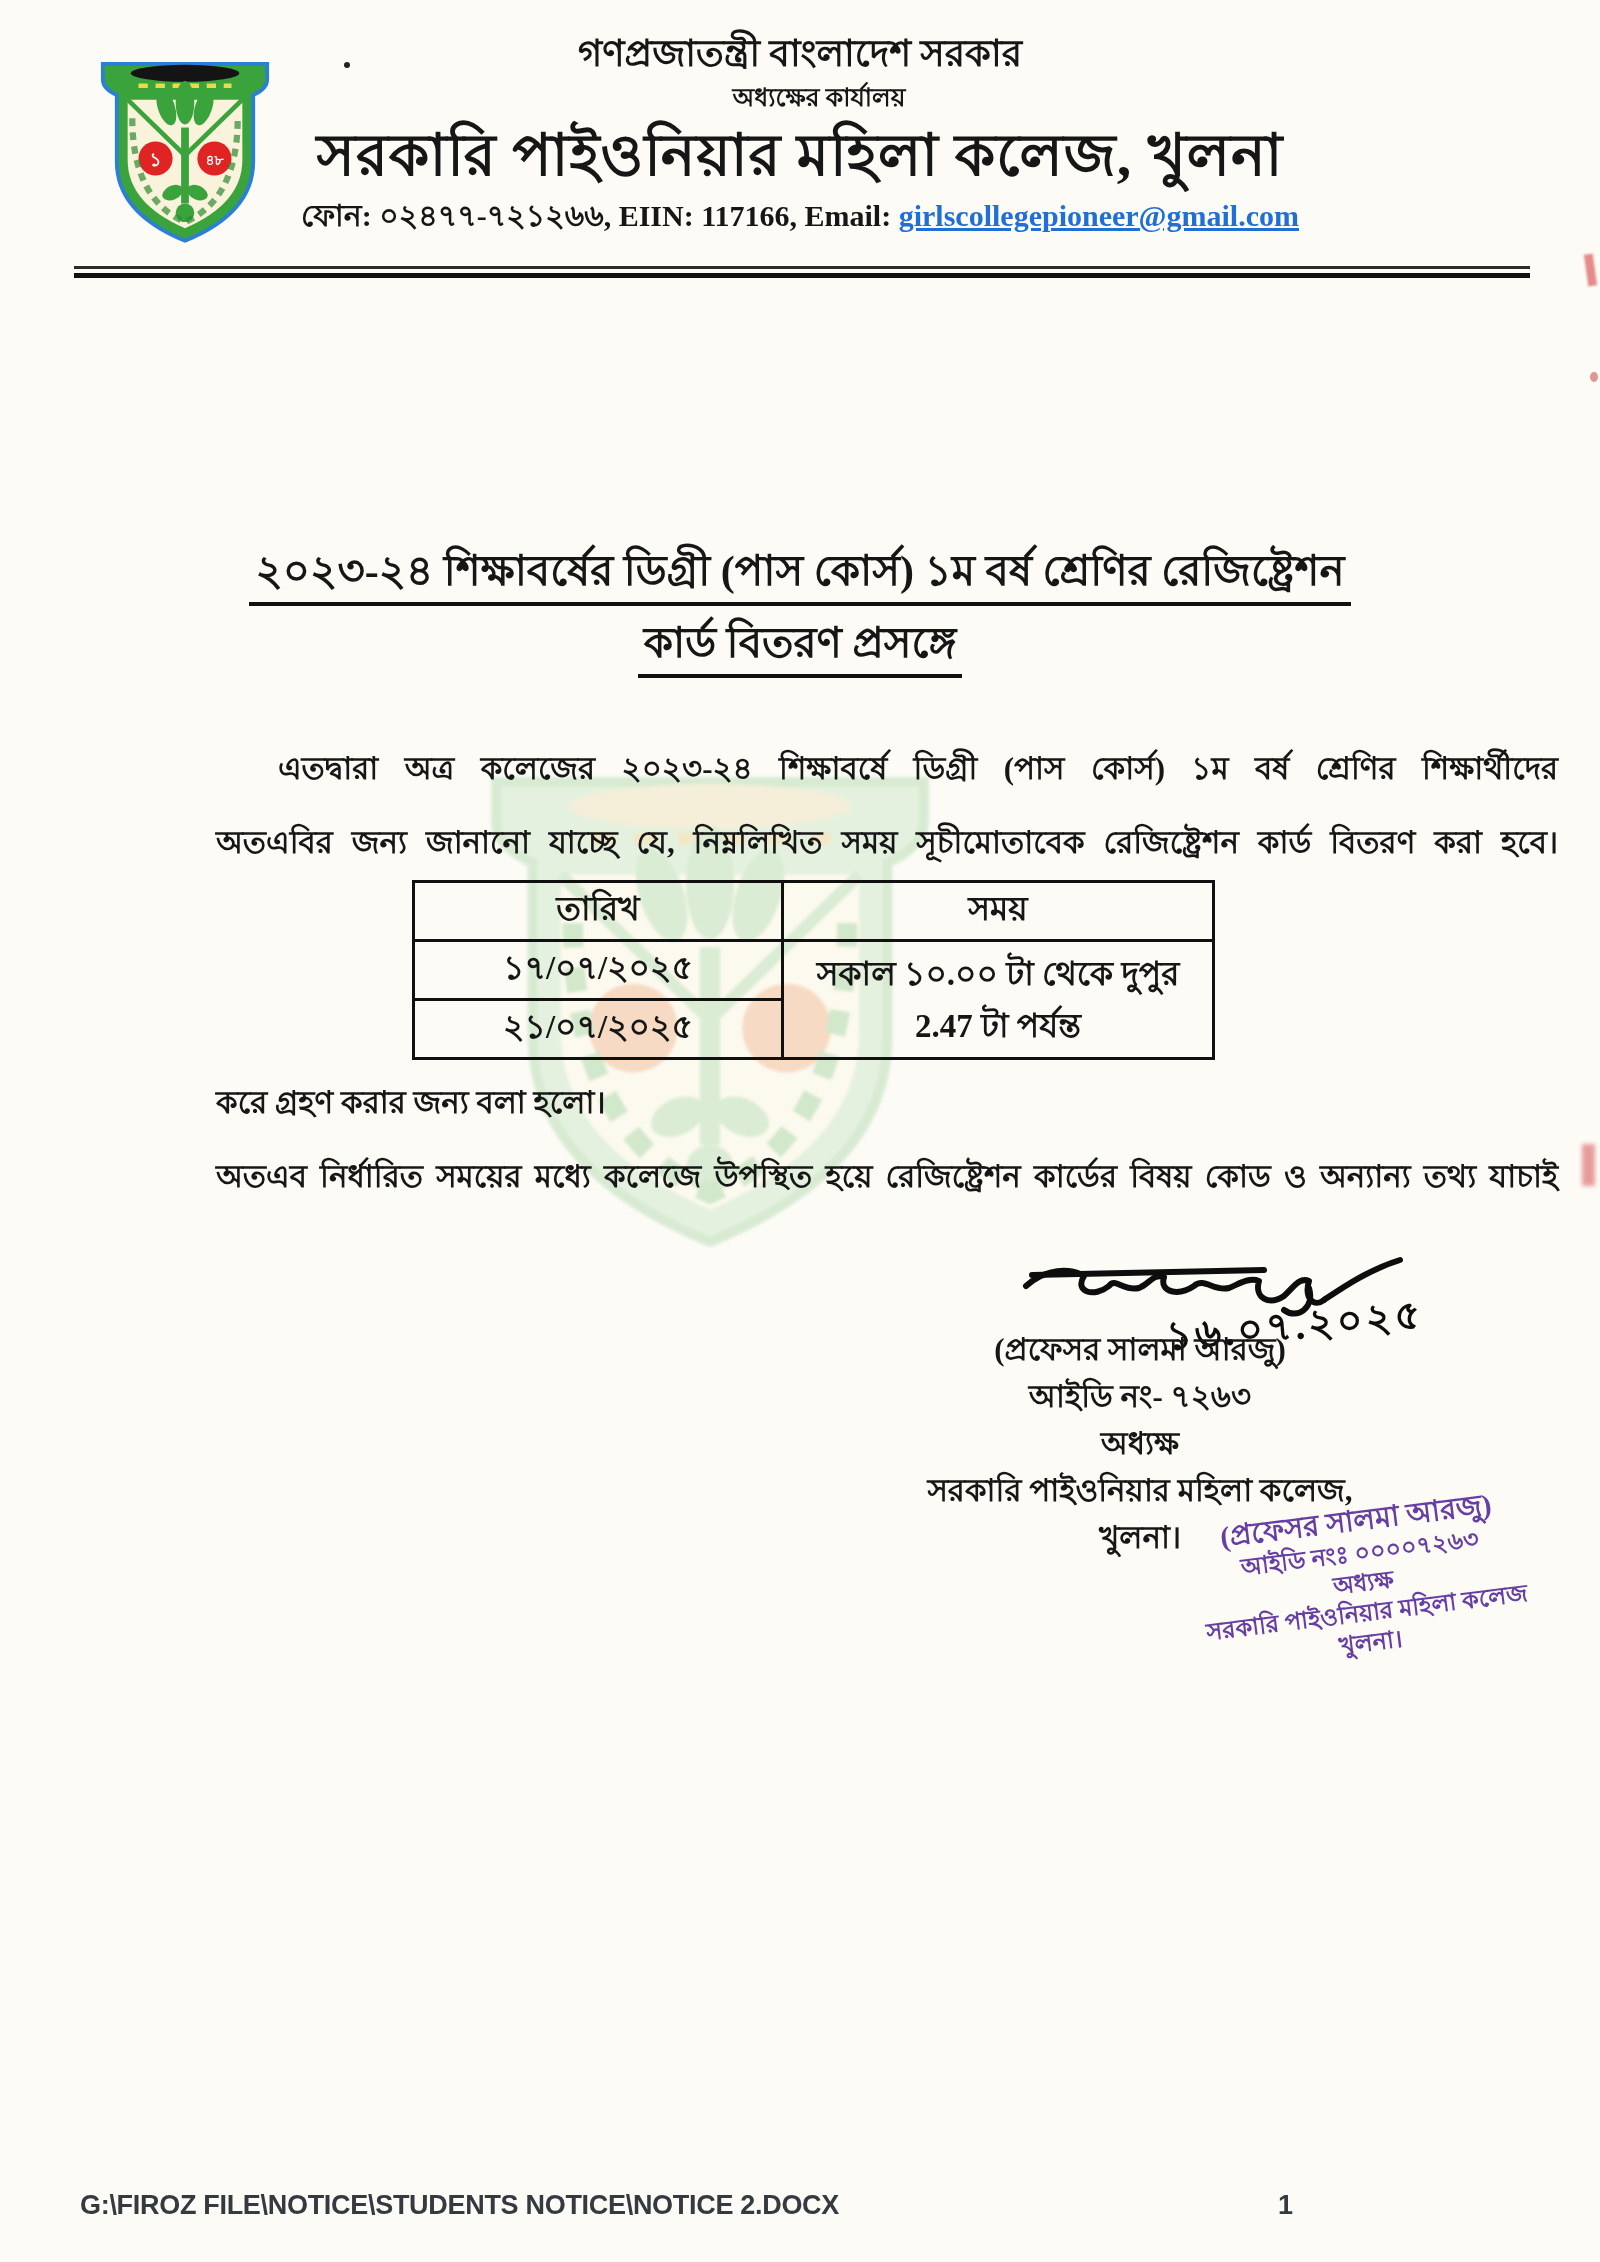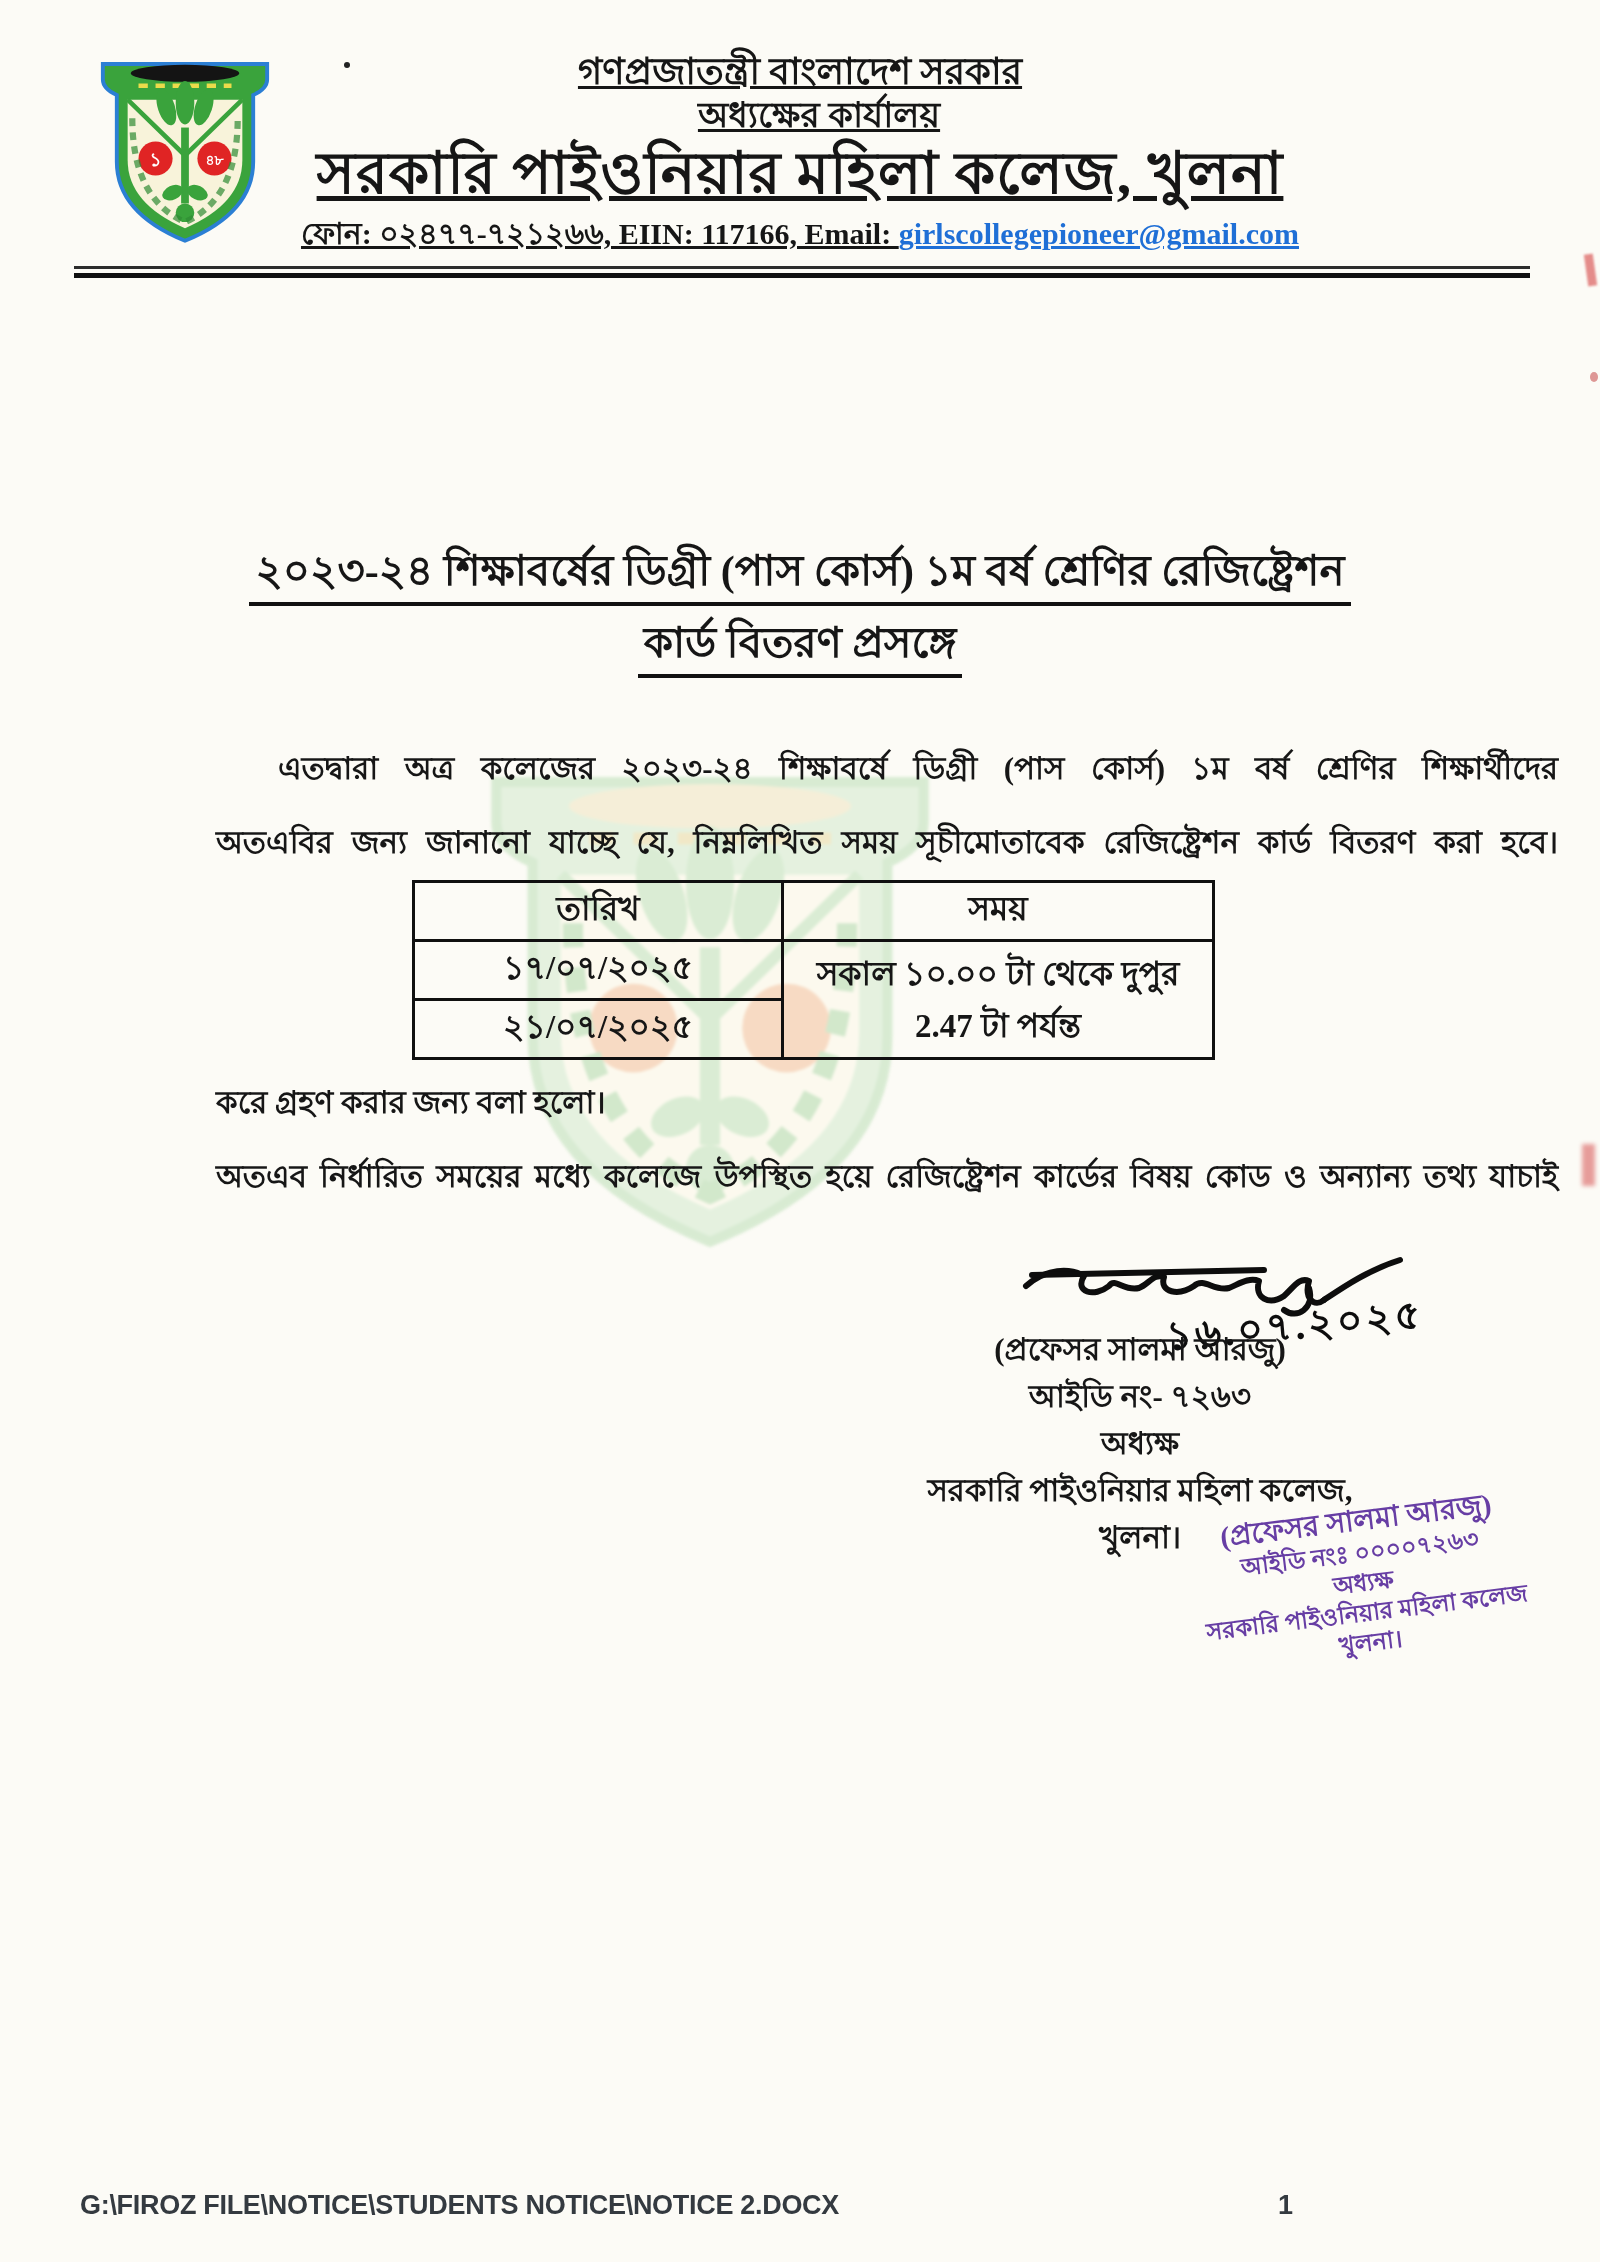--- a/index.html
+++ b/index.html
@@ -31,23 +31,23 @@
   .wm-topband{fill:#efe3bb;}
   .wm-topdash{fill:none;stroke:#e8d79a;stroke-width:3px;stroke-dasharray:6 5;}
   .wm-inner{fill:#fdf9e8;}
   .wm-green{fill:#b9dfb3;}
   .wm-vline{fill:none;stroke:#b9dfb3;stroke-width:3px;}
   .wm-stem{fill:none;stroke:#b9dfb3;stroke-width:5px;}
   .wm-red{fill:#f4bb92;}
   .wm-ring{fill:none;stroke:#a9d6a2;stroke-width:5px;stroke-dasharray:6 5;}
 
   
-  .header-stack{position:absolute;left:0;right:0;top:50px;text-align:center;text-decoration:underline;}
+  .header-stack{position:absolute;left:0;right:0;top:32px;text-align:center;}
   .govt-line{font-size:37px;font-weight:600;line-height:44px;}
-  .office-line{font-size:35px;font-weight:600;line-height:38px;margin-top:3px;padding-left:38px;}
+  .office-line{font-size:25px;font-weight:600;line-height:38px;margin-top:3px;padding-left:38px;}
   .college-name{font-size:58px;font-weight:700;line-height:68px;margin-top:5px;letter-spacing:1px;}
   .contact-line{font-size:30px;font-weight:600;line-height:36px;margin-top:8px;}
   .email{color:var(--email,#1f6fd6);text-decoration:underline;cursor:pointer;}
   .header-rule{position:absolute;top:266px;left:74px;right:70px;height:4px;
     border-top:3px solid #2c2c2c;border-bottom:5px solid #101010;}
 
   
   .memo-row{position:absolute;top:286px;left:82px;right:78px;display:flex;
     font-size:29px;font-weight:700;}
   .memo-suffix{margin-left:148px;}

